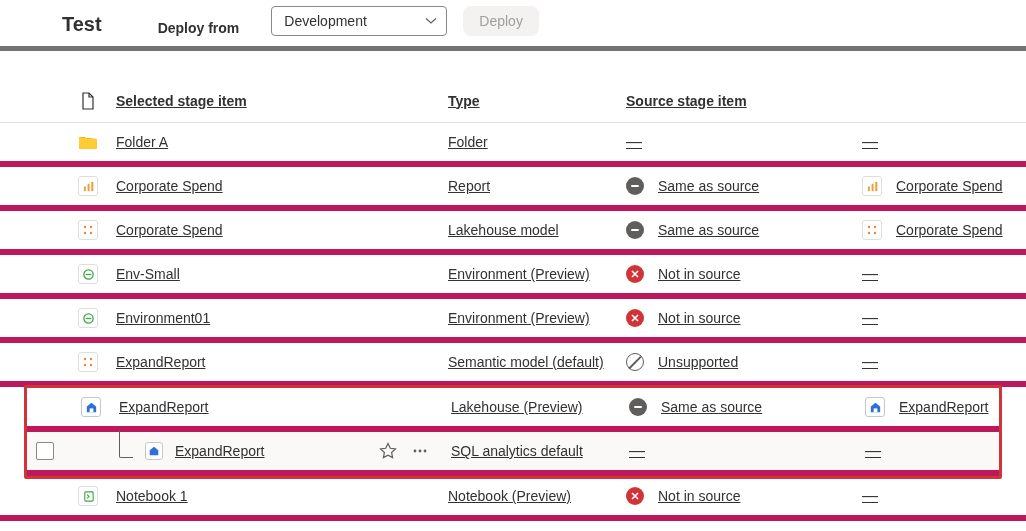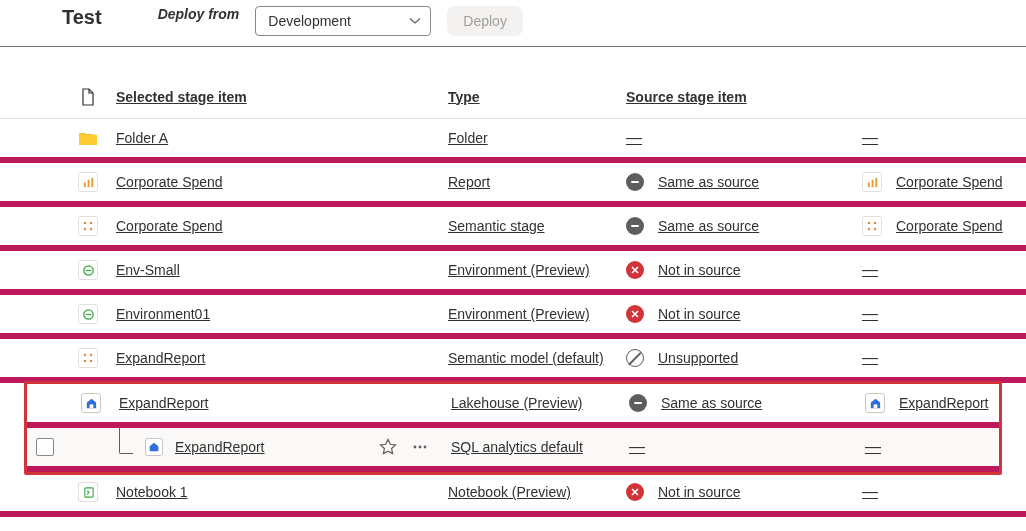--- a/index.html
+++ b/index.html
@@ -5,35 +5,34 @@
   * { box-sizing: border-box; margin: 0; padding: 0; }
   body {
     font-family: "Segoe UI", -apple-system, BlinkMacSystemFont, sans-serif;
     font-size: 14px;
     color: #323130;
     background: #fff;
     width: 1026px;
   }
   .header {
     display: flex;
-    align-items: flex-start;
+    align-items: flex-end;
     padding: 6px 0 10px 62px;
-    border-bottom: 1px solid #737373;
+    border-bottom: 5px solid #737373;
     gap: 8px;
   }
   .stage-title {
     font-size: 20px;
     font-weight: 600;
     margin-right: 48px;
   }
   .deploy-from-label {
     font-size: 14px;
     font-weight: 600;
-    margin-right: 8px;
-    font-style: italic;
+    margin-right: 24px;
   }
   .select-wrap {
     position: relative;
   }
   .stage-select {
     appearance: none;
     border: 1px solid #8a8886;
     border-radius: 4px;
     padding: 6px 36px 6px 12px;
     font-size: 14px;
@@ -268,21 +267,21 @@
             <circle cx="10.5" cy="3.5" r="1.4" fill="#d98f2b"></circle>
             <circle cx="3.5" cy="10.5" r="1.4" fill="#d98f2b"></circle>
             <circle cx="10.5" cy="10.5" r="1.4" fill="#d98f2b"></circle>
           </svg>
       </span>
     </div>
     <div class="cell">
         <span class="name-text">Corporate Spend</span>
       </div>
     <div class="cell">
-        <span>Semantic stage</span>
+        <span>Lakehouse model</span>
       </div>
     <div class="cell compare-cell">
       <span class="status-pill status-same"></span>
       <span>Same as source</span>
     </div>
     <div class="cell source-cell">
       <span class="type-icon" style="border:1px solid #e1dfdd;background:#fff;">
         <svg viewBox="0 0 14 14" width="12" height="12">
             <circle cx="3.5" cy="3.5" r="1.4" fill="#d98f2b"></circle>
             <circle cx="10.5" cy="3.5" r="1.4" fill="#d98f2b"></circle>

